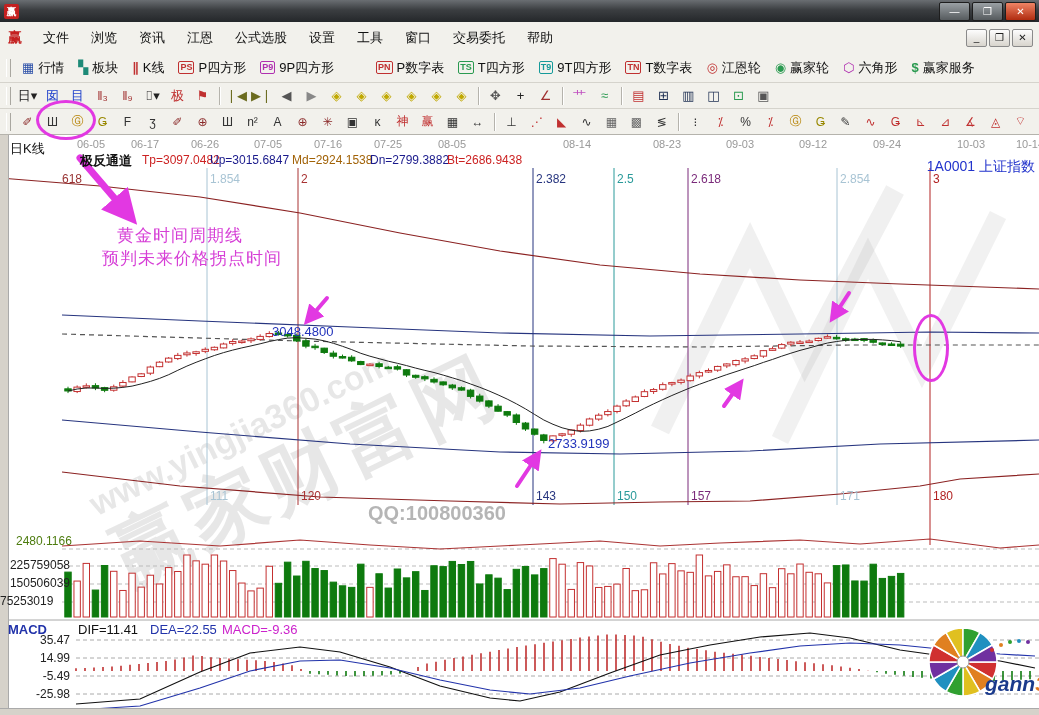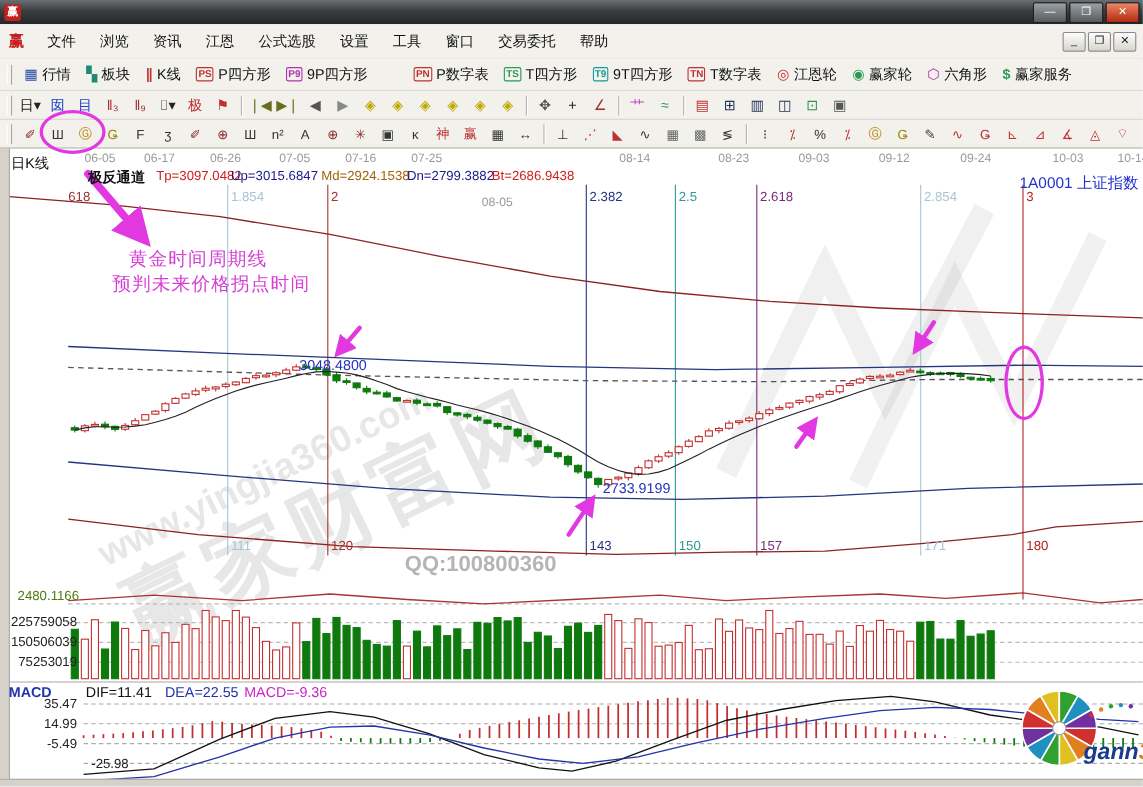--- a/index.html
+++ b/index.html
@@ -664,21 +664,21 @@
     </svg>
 
   <div class="lbl" style="left:10px;top:6px;font-size:13px;color:#111;">日K线</div>
   <div id="dates">
       <span class="lbl datelbl" style="left: 91px; top: 4px;">06-05</span>
       <span class="lbl datelbl" style="left: 145px; top: 4px;">06-17</span>
       <span class="lbl datelbl" style="left: 205px; top: 4px;">06-26</span>
       <span class="lbl datelbl" style="left: 268px; top: 4px;">07-05</span>
       <span class="lbl datelbl" style="left: 328px; top: 4px;">07-16</span>
       <span class="lbl datelbl" style="left: 388px; top: 4px;">07-25</span>
-      <span class="lbl datelbl" style="left: 452px; top: 4px; margin-top: 40px;">08-05</span>
+      <span class="lbl datelbl" style="left: 452px; top: 4px;">08-05</span>
       <span class="lbl datelbl" style="left: 577px; top: 4px;">08-14</span>
       <span class="lbl datelbl" style="left: 667px; top: 4px;">08-23</span>
       <span class="lbl datelbl" style="left: 740px; top: 4px;">09-03</span>
       <span class="lbl datelbl" style="left: 813px; top: 4px;">09-12</span>
       <span class="lbl datelbl" style="left: 887px; top: 4px;">09-24</span>
       <span class="lbl datelbl" style="left: 957px; top: 4px; margin-left: 14px;">10-03</span>
       <span class="lbl datelbl" style="left: 1030px; top: 4px;">10-14</span>
     </div>
   <div class="lbl" style="left:80px;top:18px;font-size:13px;color:#111;font-weight:bold;font-family:Liberation Serif, serif;">极反通道</div>
   <div id="chanvals">
@@ -711,32 +711,32 @@
   <div class="lbl" style="left:548px;top:302px;font-size:13px;color:#2233bb;">2733.9199</div>
 
   <div class="lbl magenta" style="left:117px;top:90px;font-size:17px;letter-spacing:1px;">黄金时间周期线</div>
   <div class="lbl magenta" style="left:102px;top:113px;font-size:17px;letter-spacing:1px;">预判未来价格拐点时间</div>
   <div class="ellipse" style="left:913px;top:180px;width:30px;height:62px;"></div>
 
   <div class="lbl" style="left:16px;top:400px;font-size:12px;color:#4d7c0f;">2480.1166</div>
   <div id="volaxis">
       <span class="lbl" style="left: 0px; width: 70px; text-align: right; top: 424px; font-size: 12px; color: rgb(34, 34, 34);">225759058</span>
       <span class="lbl" style="left: 0px; width: 70px; text-align: right; top: 442px; font-size: 12px; color: rgb(34, 34, 34);">150506039</span>
-      <span class="lbl" style="left: 0px; width: 70px; text-align: right; top: 460px; font-size: 12px; color: rgb(34, 34, 34);">75253019</span>
+      <span class="lbl" style="left: 0px; width: 70px; text-align: left; top: 460px; font-size: 12px; color: rgb(34, 34, 34);">75253019</span>
     </div>
 
   <div class="lbl" style="left:8px;top:488px;font-size:13px;color:#2233aa;font-weight:bold;">MACD</div>
   <div class="lbl" style="left:78px;top:488px;font-size:13px;color:#111;">DIF=11.41</div>
   <div class="lbl" style="left:150px;top:488px;font-size:13px;color:#2233aa;">DEA=22.55</div>
   <div class="lbl" style="left:222px;top:488px;font-size:13px;color:#cc22cc;">MACD=-9.36</div>
   <div id="macdaxis">
       <span class="lbl" style="left: 0px; width: 70px; text-align: right; top: 499px; font-size: 12px; color: rgb(34, 34, 34);">35.47</span>
       <span class="lbl" style="left: 0px; width: 70px; text-align: right; top: 517px; font-size: 12px; color: rgb(34, 34, 34);">14.99</span>
       <span class="lbl" style="left: 0px; width: 70px; text-align: right; top: 535px; font-size: 12px; color: rgb(34, 34, 34);">-5.49</span>
-      <span class="lbl" style="left: 0px; width: 70px; text-align: right; top: 553px; font-size: 12px; color: rgb(34, 34, 34); padding-left: 47px;">-25.98</span>
+      <span class="lbl" style="left: 0px; width: 70px; text-align: right; top: 553px; font-size: 12px; color: rgb(34, 34, 34);">-25.98</span>
     </div>
 
   <div class="lbl" id="gannlogo" style="left:985px;top:538px;font-size:21px;font-style:italic;font-weight:bold;">
     <span style="color:#1a3a8c;">gann</span><span style="color:#e07820;">360</span>
   </div>
 </div>
 
 <div id="frameL"></div>
 <div id="frameB"></div>
 

